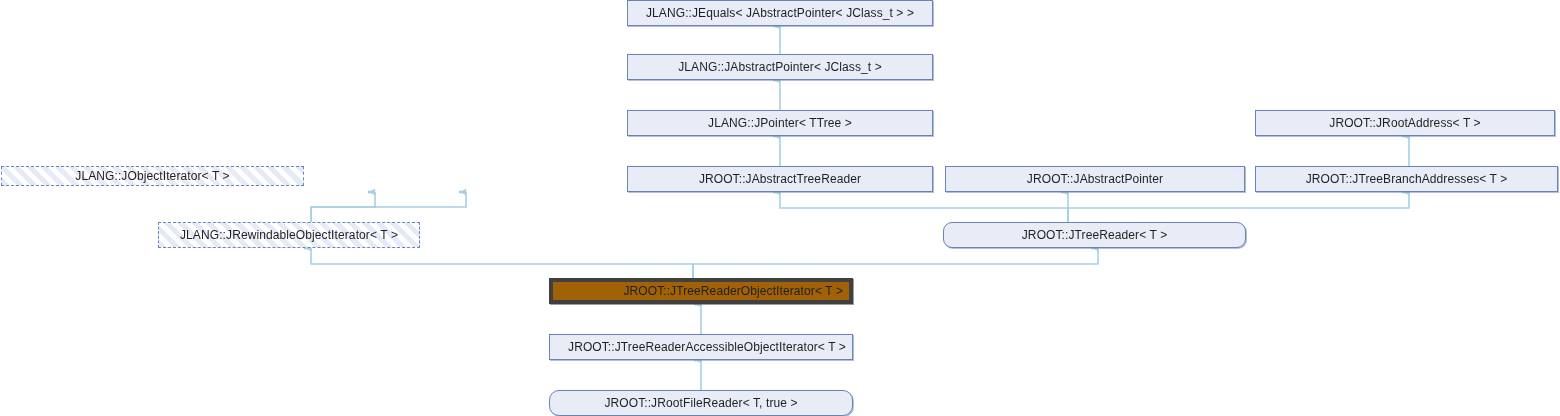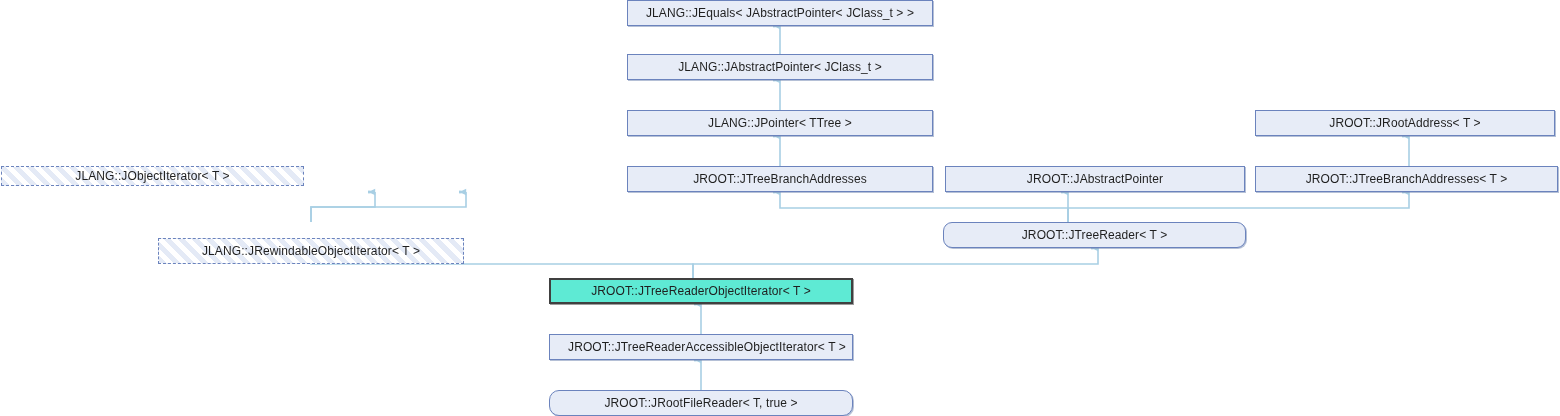--- a/index.html
+++ b/index.html
@@ -36,23 +36,24 @@
     color: #1f1f1f;
   }
   
   .node.solid {
     background: #e7ecf7;
     border: 1px solid #6b83bd;
     box-shadow: 1px 1px 0 rgba(120,140,180,0.55);
   }
   
   .node.current {
-    background: #5eead4;
-    border: 2px solid #404040;
+    background: #a16207;
+    border: 4px solid #404040;
     box-shadow: 1px 1px 0 rgba(60,60,60,0.5);
+    justify-content: flex-end;
   }
   
   .node.hatched {
     border: 1px dashed #6b83bd;
     background-color: #ffffff;
     background-image: repeating-linear-gradient(
         45deg,
         #e4eaf6 0px,
         #e4eaf6 5px,
         #ffffff 5px,
@@ -123,32 +124,32 @@
   <div class="node solid" style="left:1255px; top:110px; width:300px; height:26px;">
     <span class="label">JROOT::JRootAddress&lt; T &gt;</span>
   </div>
 
   <div class="node hatched" style="left:1px; top:166px; width:303px; height:20px;">
     <span class="label">JLANG::JObjectIterator&lt; T &gt;</span>
   </div>
 
 
   <div class="node solid" style="left:627px; top:166px; width:306px; height:26px;">
-    <span class="label">JROOT::JTreeBranchAddresses</span>
+    <span class="label">JROOT::JAbstractTreeReader</span>
   </div>
 
   <div class="node solid" style="left:945px; top:166px; width:300px; height:26px;">
     <span class="label">JROOT::JAbstractPointer</span>
   </div>
 
   <div class="node solid" style="left:1255px; top:166px; width:303px; height:26px;">
     <span class="label">JROOT::JTreeBranchAddresses&lt; T &gt;</span>
   </div>
 
-  <div class="node hatched" style="left:158px; top:222px; width:306px; height:26px;margin-top:16px;">
+  <div class="node hatched" style="left:158px; top:222px; width:262px; height:26px;">
     <span class="label">JLANG::JRewindableObjectIterator&lt; T &gt;</span>
   </div>
 
   <div class="node solid" style="left:943px; top:222px; width:303px; height:26px;border-radius:9px;">
     <span class="label">JROOT::JTreeReader&lt; T &gt;</span>
   </div>
 
   <div class="node current" style="left:549px; top:278px; width:304px; height:26px;">
     <span class="label">JROOT::JTreeReaderObjectIterator&lt; T &gt;</span>
   </div>

